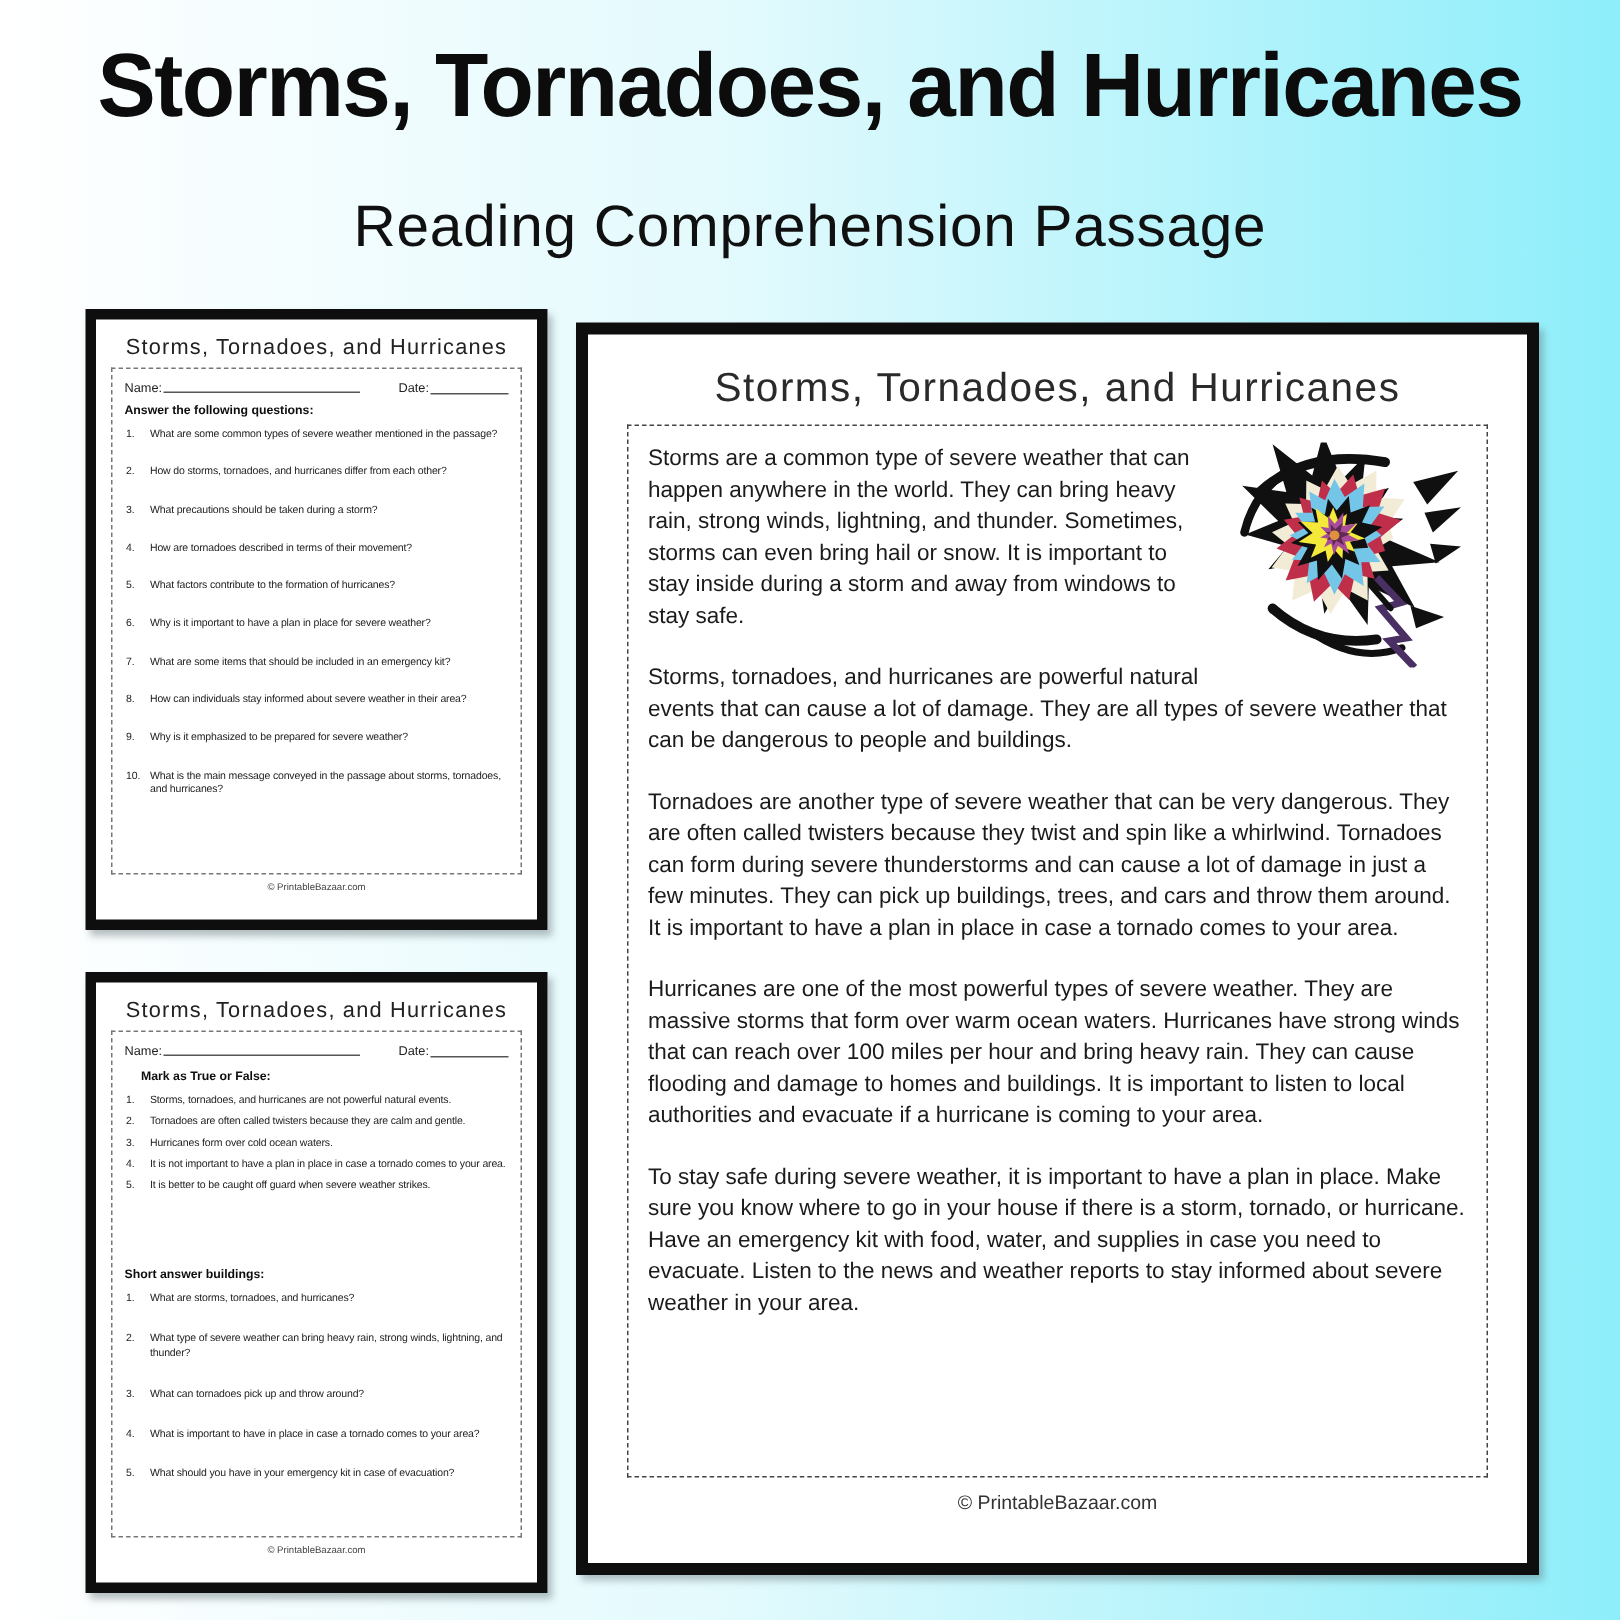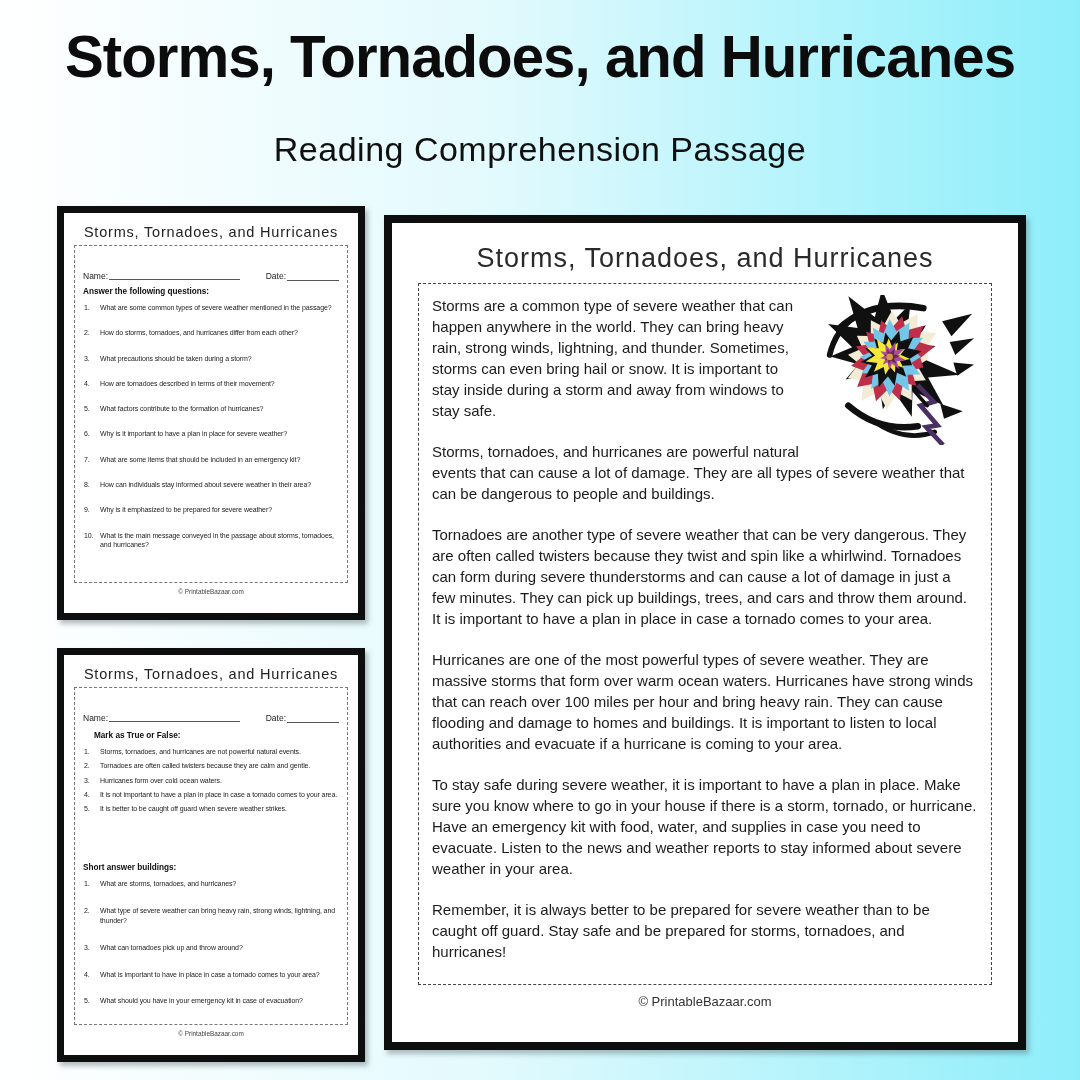--- a/index.html
+++ b/index.html
@@ -9,42 +9,42 @@
     font-family:"Liberation Sans",sans-serif;color:#1b1b1b;
   }
   
   .main-title{
     position:absolute;top:22px;left:0;width:100%;text-align:center;
     font-size:60px;font-weight:700;letter-spacing:-1px;color:#0c0c0c;
     transform:scaleX(0.97);white-space:nowrap;
   }
   .subtitle{
     position:absolute;top:130px;left:0;width:100%;text-align:center;
-    font-size:34px;font-weight:400;letter-spacing:0.5px;color:#101010;
+    font-size:39px;font-weight:400;letter-spacing:0.5px;color:#101010;
     white-space:nowrap;
   }
   
   .frame{
     position:absolute;background:#ffffff;border:7px solid #0e0e0e;
     box-sizing:border-box;box-shadow:3px 4px 5px rgba(95,110,115,0.45);
   }
   #ws1{left:57px;top:206px;width:308px;height:414px;}
   #ws2{left:57px;top:648px;width:308px;height:414px;}
   #main-sheet{left:384px;top:215px;width:642px;height:835px;border-width:8px;}
 
   
   .ws-title{
     text-align:center;font-size:14.5px;letter-spacing:0.8px;
     margin-top:11px;color:#222;font-weight:400;white-space:nowrap;
   }
   .ws-box{
     margin:5px 10px 0;border:1px dashed #777;padding:5px 8px 0;
     height:338px;box-sizing:border-box;overflow:hidden;
   }
-  .name-row{display:flex;align-items:flex-end;font-size:8.5px;color:#222;margin:20px 0 6px;}
+  .name-row{display:flex;align-items:flex-end;font-size:8.5px;color:#222;margin:2px 0 6px;}
   .fill-line{flex:1;border-bottom:1px solid #555;height:8px;margin:0 26px 1px 1px;}
   .date-line{width:52px;border-bottom:1px solid #555;height:8px;margin-left:1px;}
   .ws-heading{font-weight:700;font-size:8.2px;margin:3px 0 7px;color:#0d0d0d;}
   ol.ws-list{list-style:none;margin:0;padding:0;counter-reset:q;}
   ol.ws-list li{
     position:relative;padding-left:17px;counter-increment:q;
     font-size:7px;letter-spacing:-0.1px;line-height:1.4;color:#222;
   }
   ol.ws-list li::before{content:counter(q) ".";position:absolute;left:1px;}
   ol.q-list li{margin-bottom:15.5px;}
@@ -156,16 +156,15 @@
       <circle cx="70" cy="66" r="3.5" fill="#e0913f"></circle>
 
       <path d="M100,96 L117,114 L103,118 L121,139 L109,141 L127,160" fill="none" stroke="#4a2f63" stroke-width="5"></path>
       <path d="M96,102 L110,118" stroke="#101010" stroke-width="4" stroke-linecap="round" fill="none"></path>
     </svg>
     <p>Storms are a common type of severe weather that can happen anywhere in the world. They can bring heavy rain, strong winds, lightning, and thunder. Sometimes, storms can even bring hail or snow. It is important to stay inside during a storm and away from windows to stay safe.</p>
     <p>Storms, tornadoes, and hurricanes are powerful natural events that can cause a lot of damage. They are all types of severe weather that can be dangerous to people and buildings.</p>
     <p>Tornadoes are another type of severe weather that can be very dangerous. They are often called twisters because they twist and spin like a whirlwind. Tornadoes can form during severe thunderstorms and can cause a lot of damage in just a few minutes. They can pick up buildings, trees, and cars and throw them around. It is important to have a plan in place in case a tornado comes to your area.</p>
     <p>Hurricanes are one of the most powerful types of severe weather. They are massive storms that form over warm ocean waters. Hurricanes have strong winds that can reach over 100 miles per hour and bring heavy rain. They can cause flooding and damage to homes and buildings. It is important to listen to local authorities and evacuate if a hurricane is coming to your area.</p>
     <p>To stay safe during severe weather, it is important to have a plan in place. Make sure you know where to go in your house if there is a storm, tornado, or hurricane. Have an emergency kit with food, water, and supplies in case you need to evacuate. Listen to the news and weather reports to stay informed about severe weather in your area.</p>
-    <p>Remember, it is always better to be prepared for severe weather than to be caught off guard. Stay safe and be prepared for storms, tornadoes, and hurricanes!</p>
   </div>
   <div class="main-footer">© PrintableBazaar.com</div>
 </div>
 
 </body></html>

